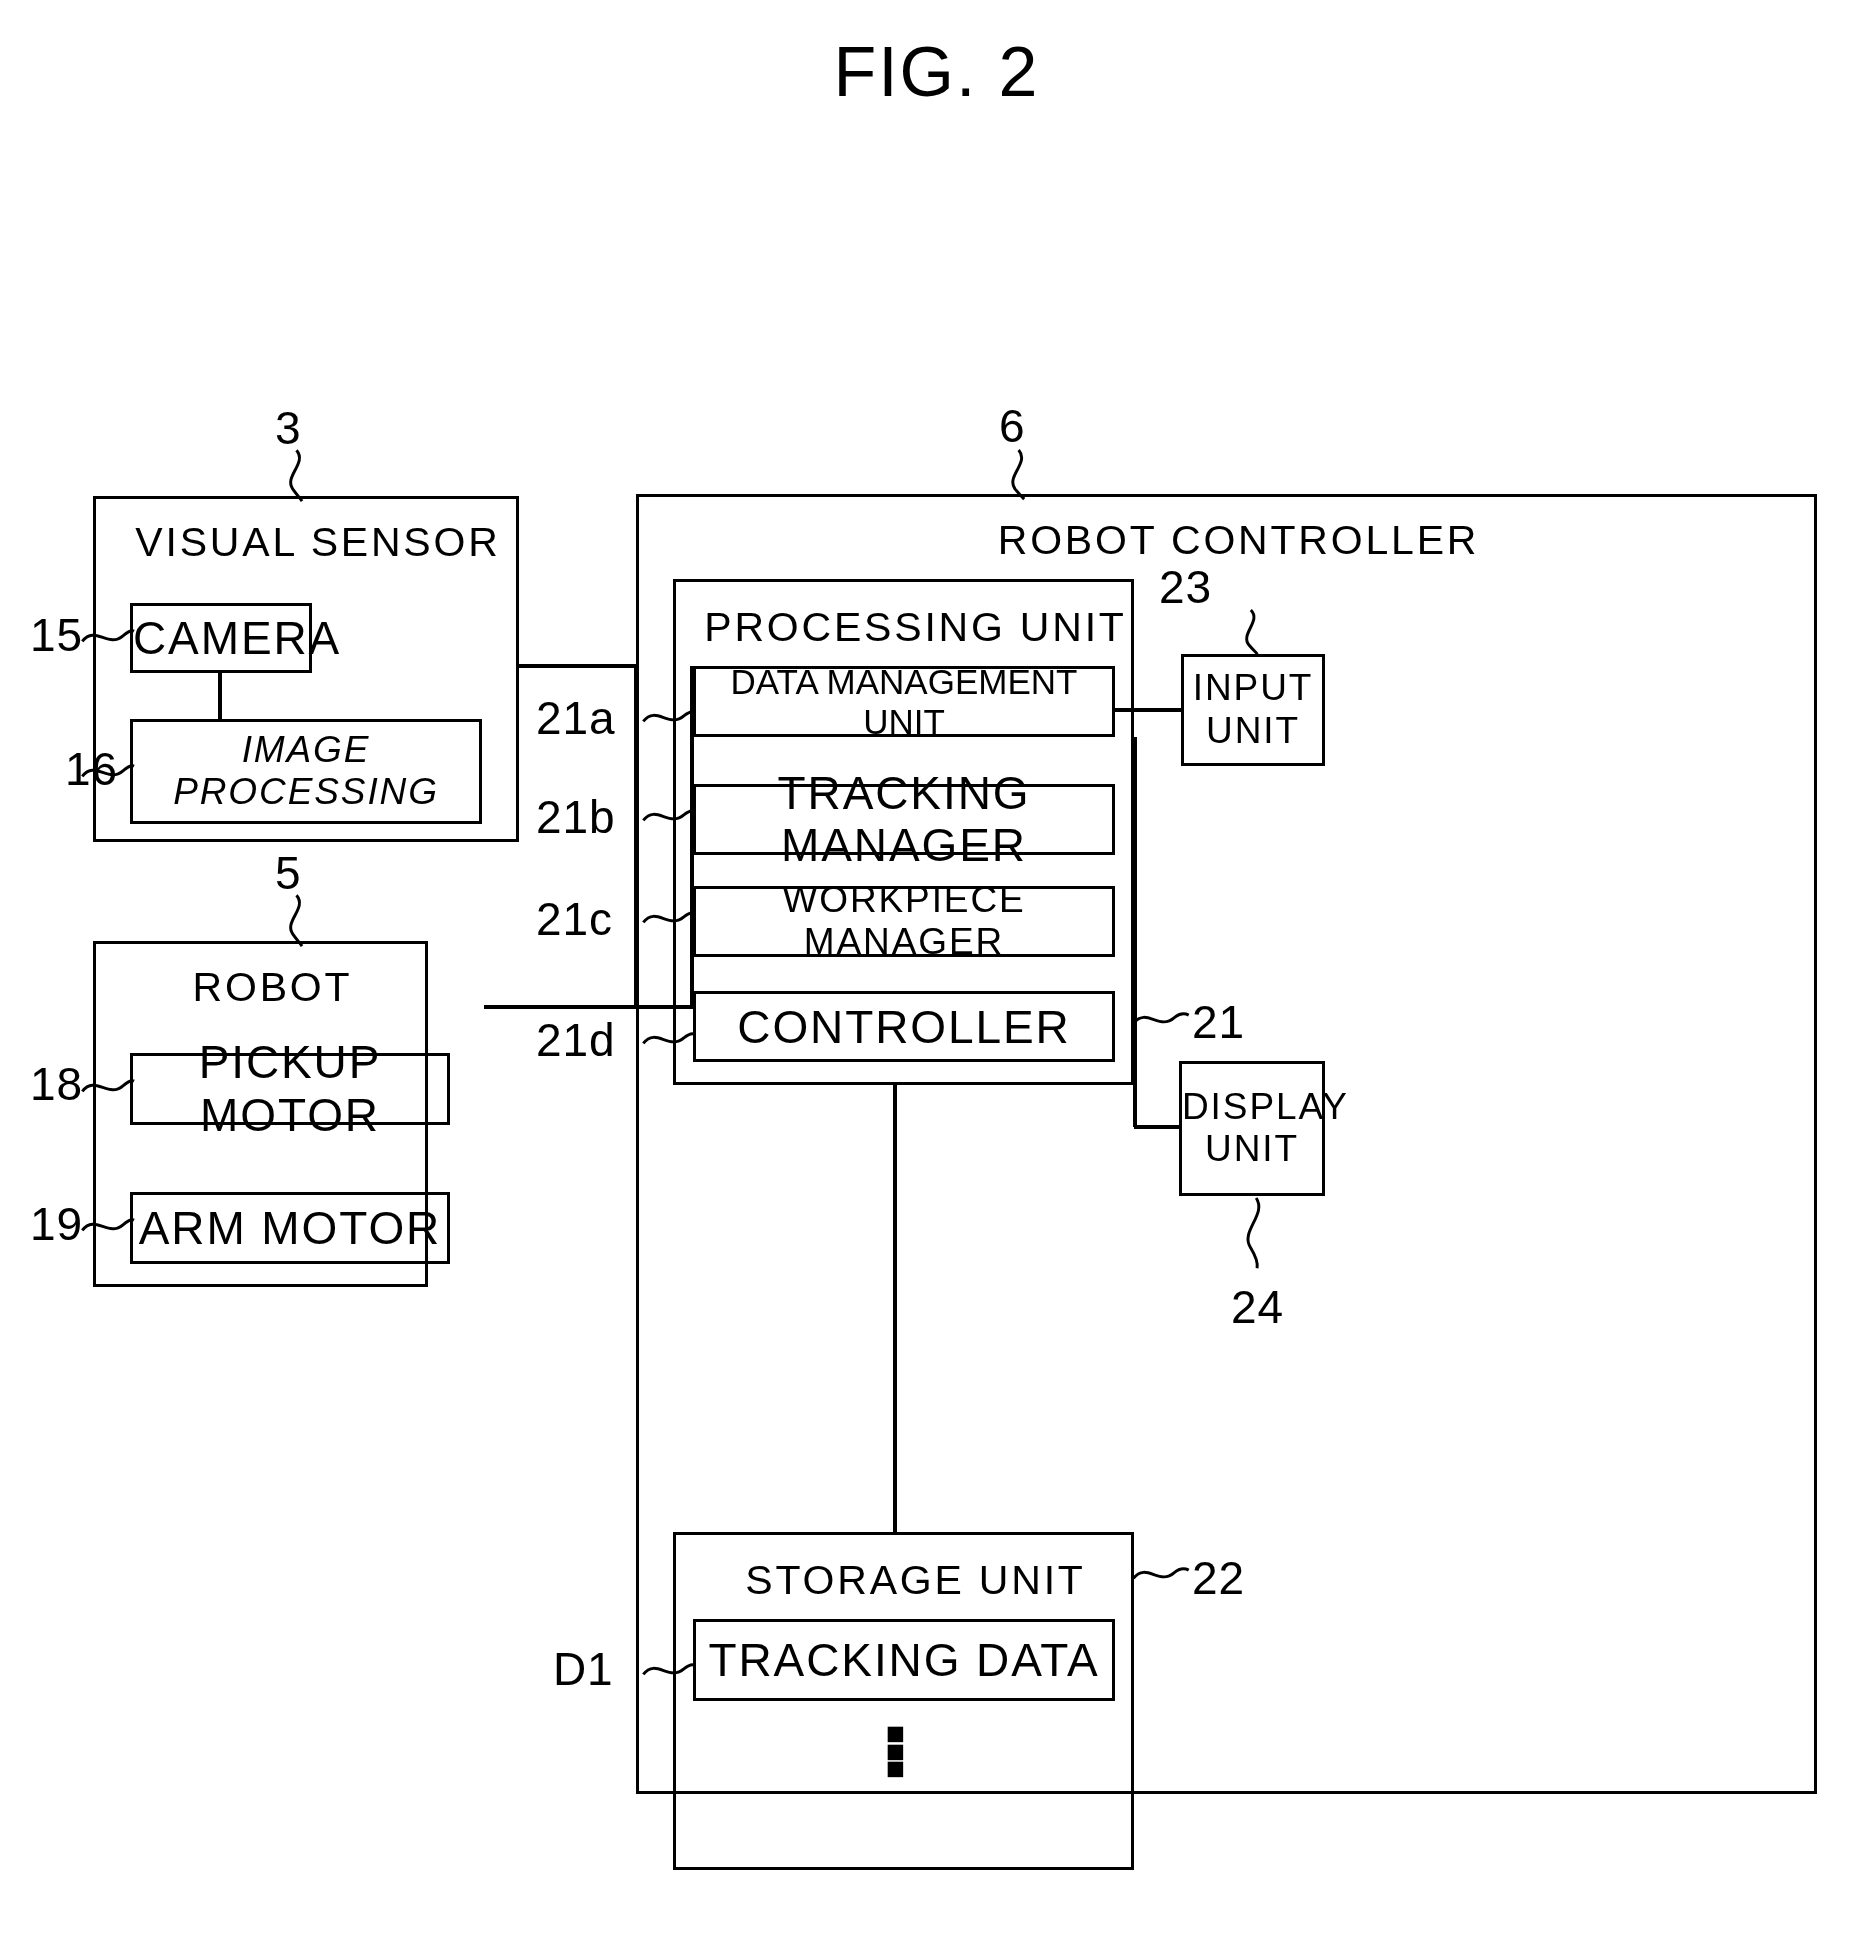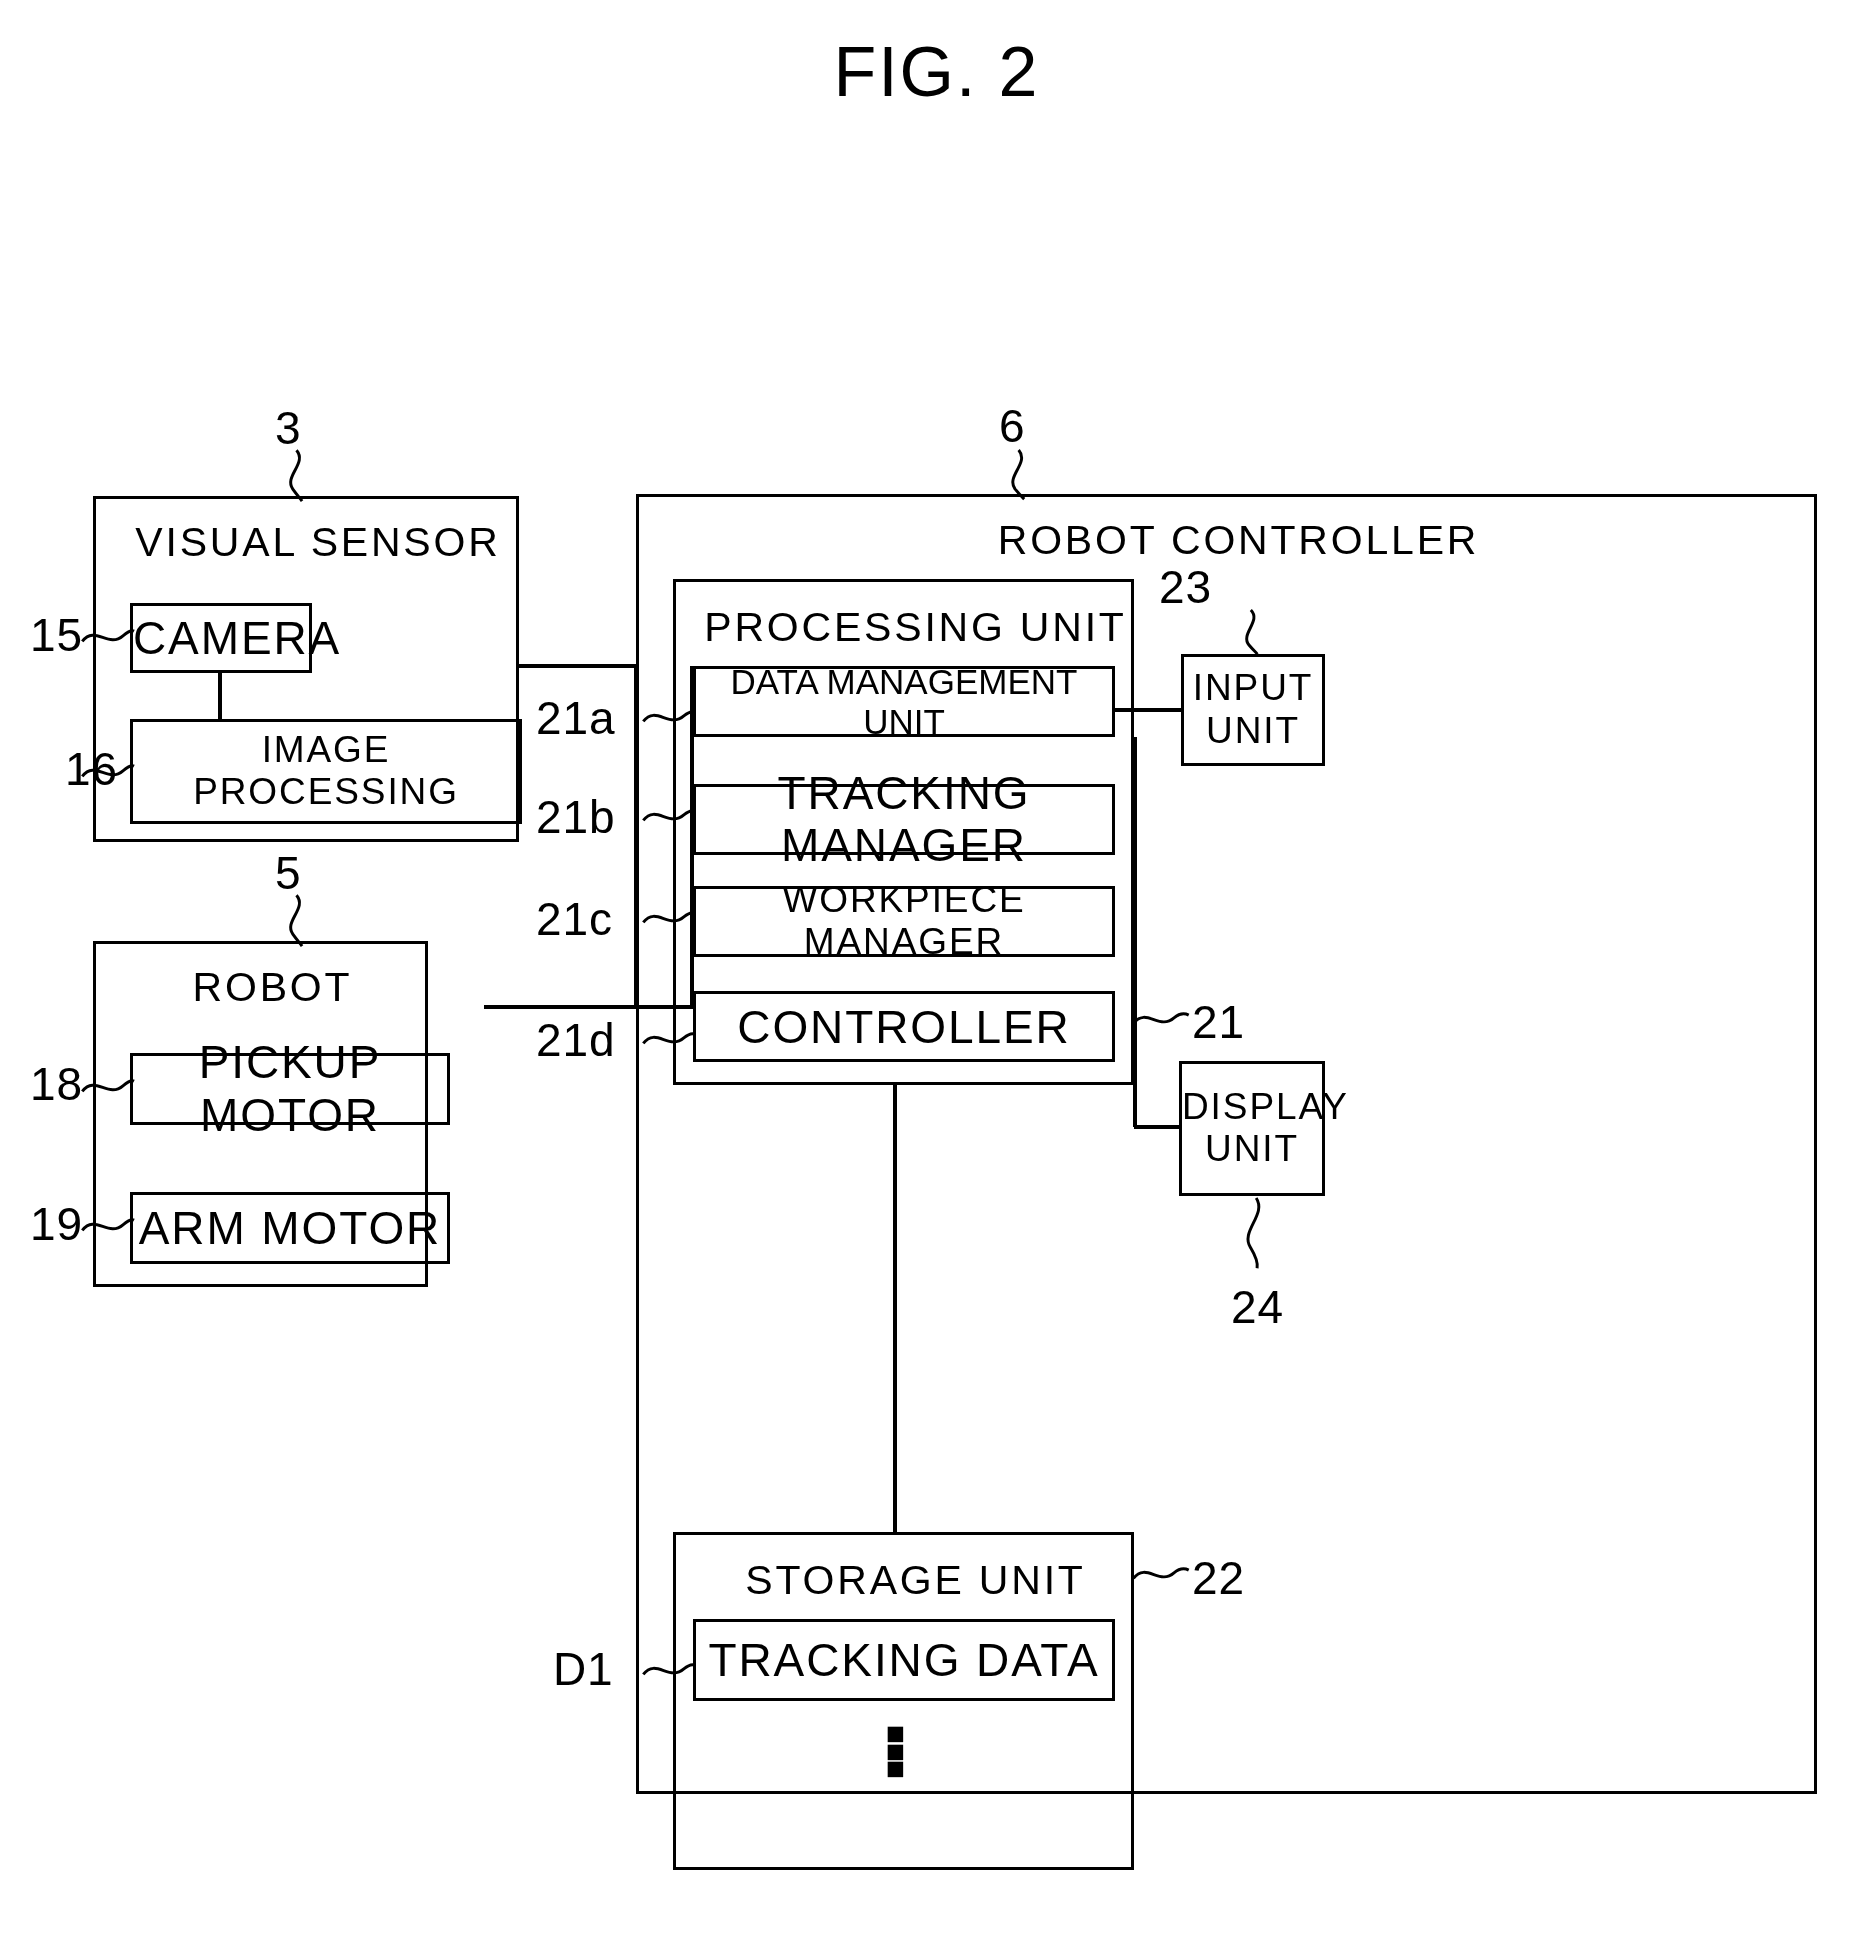--- a/index.html
+++ b/index.html
@@ -35,21 +35,21 @@
 <div class="box" style="left:130px;top:603px;width:182px;height:70px;">
   <div class="inner-label">CAMERA</div>
 </div>
 <div class="ref" style="left:30px;top:608px;">15</div>
 <svg class="lead" style="left:82px;top:621px;width:56px;height:37px;" viewBox="0 0 60 40" width="56" height="37">
   <path d="M0,22 C14,4 28,30 44,16 C50,11 54,10 56,11"></path>
 </svg>
 
 <div class="conn" style="left:218px;top:672px;width:3.7px;height:48px;"></div>
 
-<div class="box" style="left:130px;top:719px;width:392px;height:105px;">
+<div class="box" style="left:130px;top:719px;width:352px;height:105px;font-style:italic;">
   <div class="inner-label" style="font-size:37px;">
     <div>IMAGE  PROCESSING</div>
   </div>
 </div>
 <div class="ref" style="left:30px;top:742px;margin-left:35px;">16</div>
 <svg class="lead" style="left:82px;top:756px;width:56px;height:37px;" viewBox="0 0 60 40" width="56" height="37">
   <path d="M0,22 C14,4 28,30 44,16 C50,11 54,10 56,11"></path>
 </svg>
 
 <div class="box" style="left:93px;top:941px;width:335px;height:346px;">

